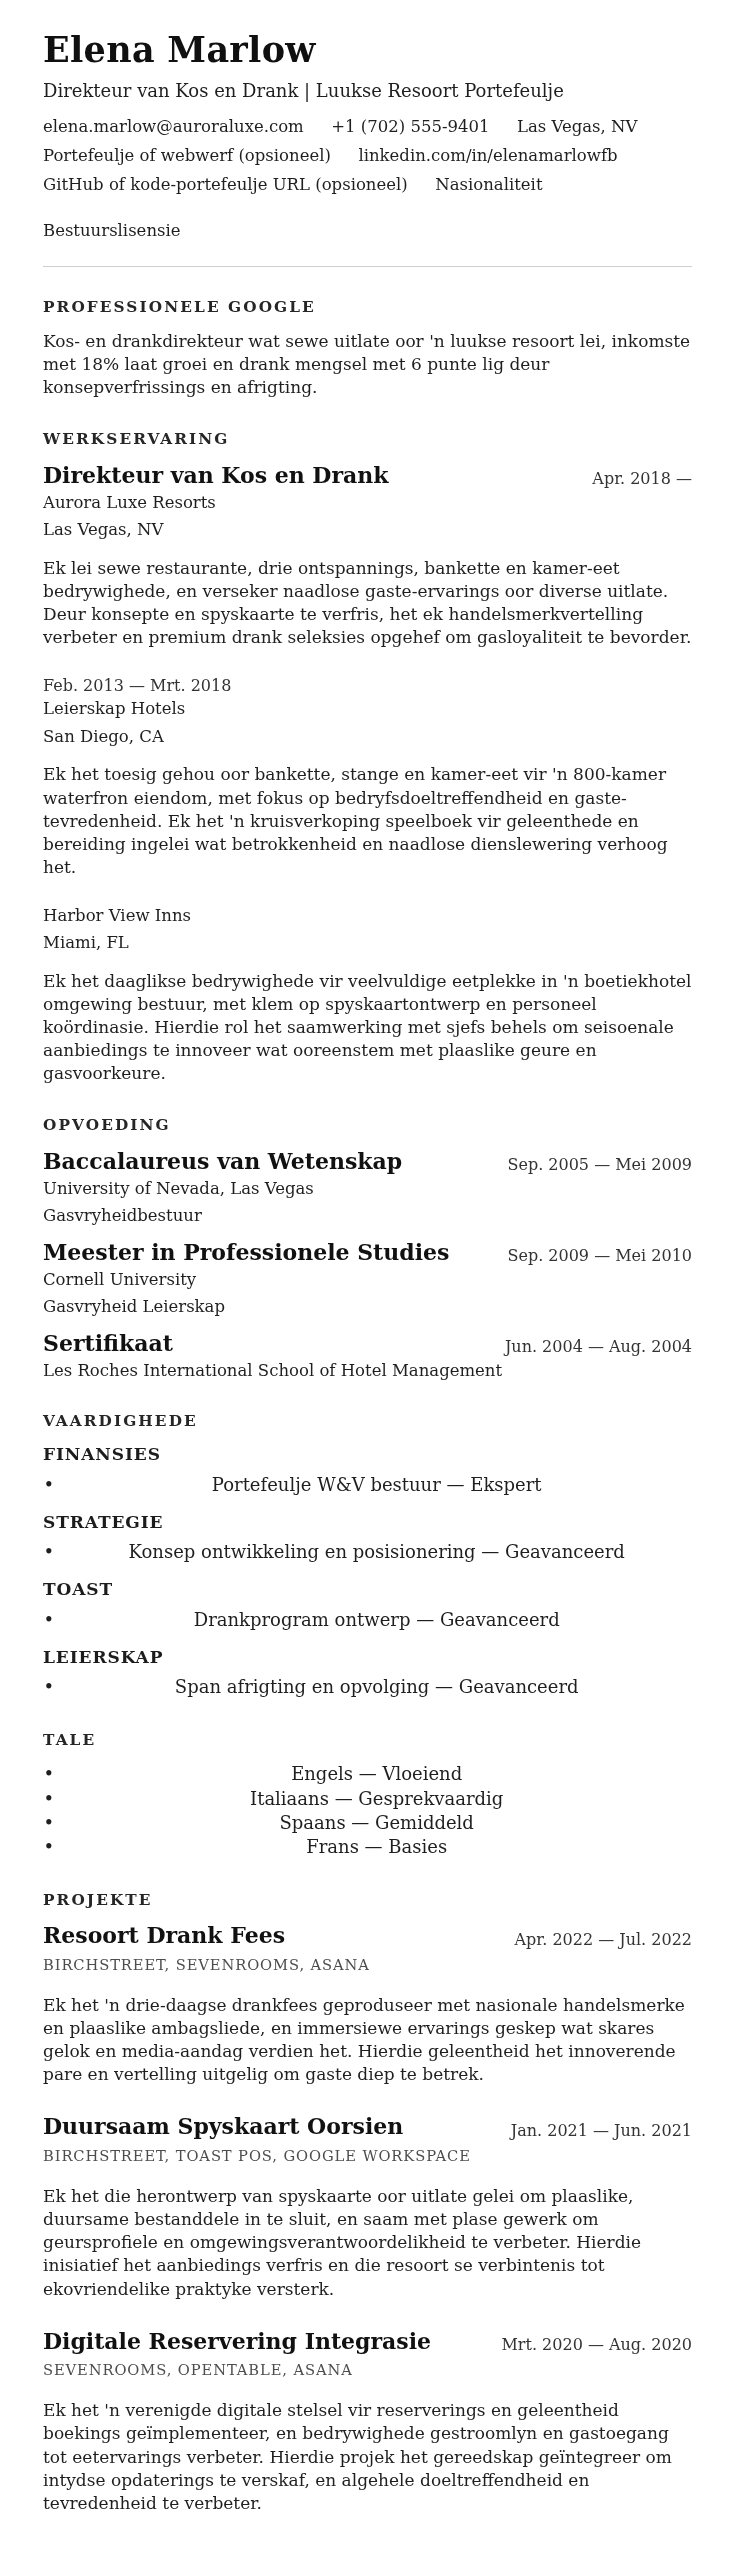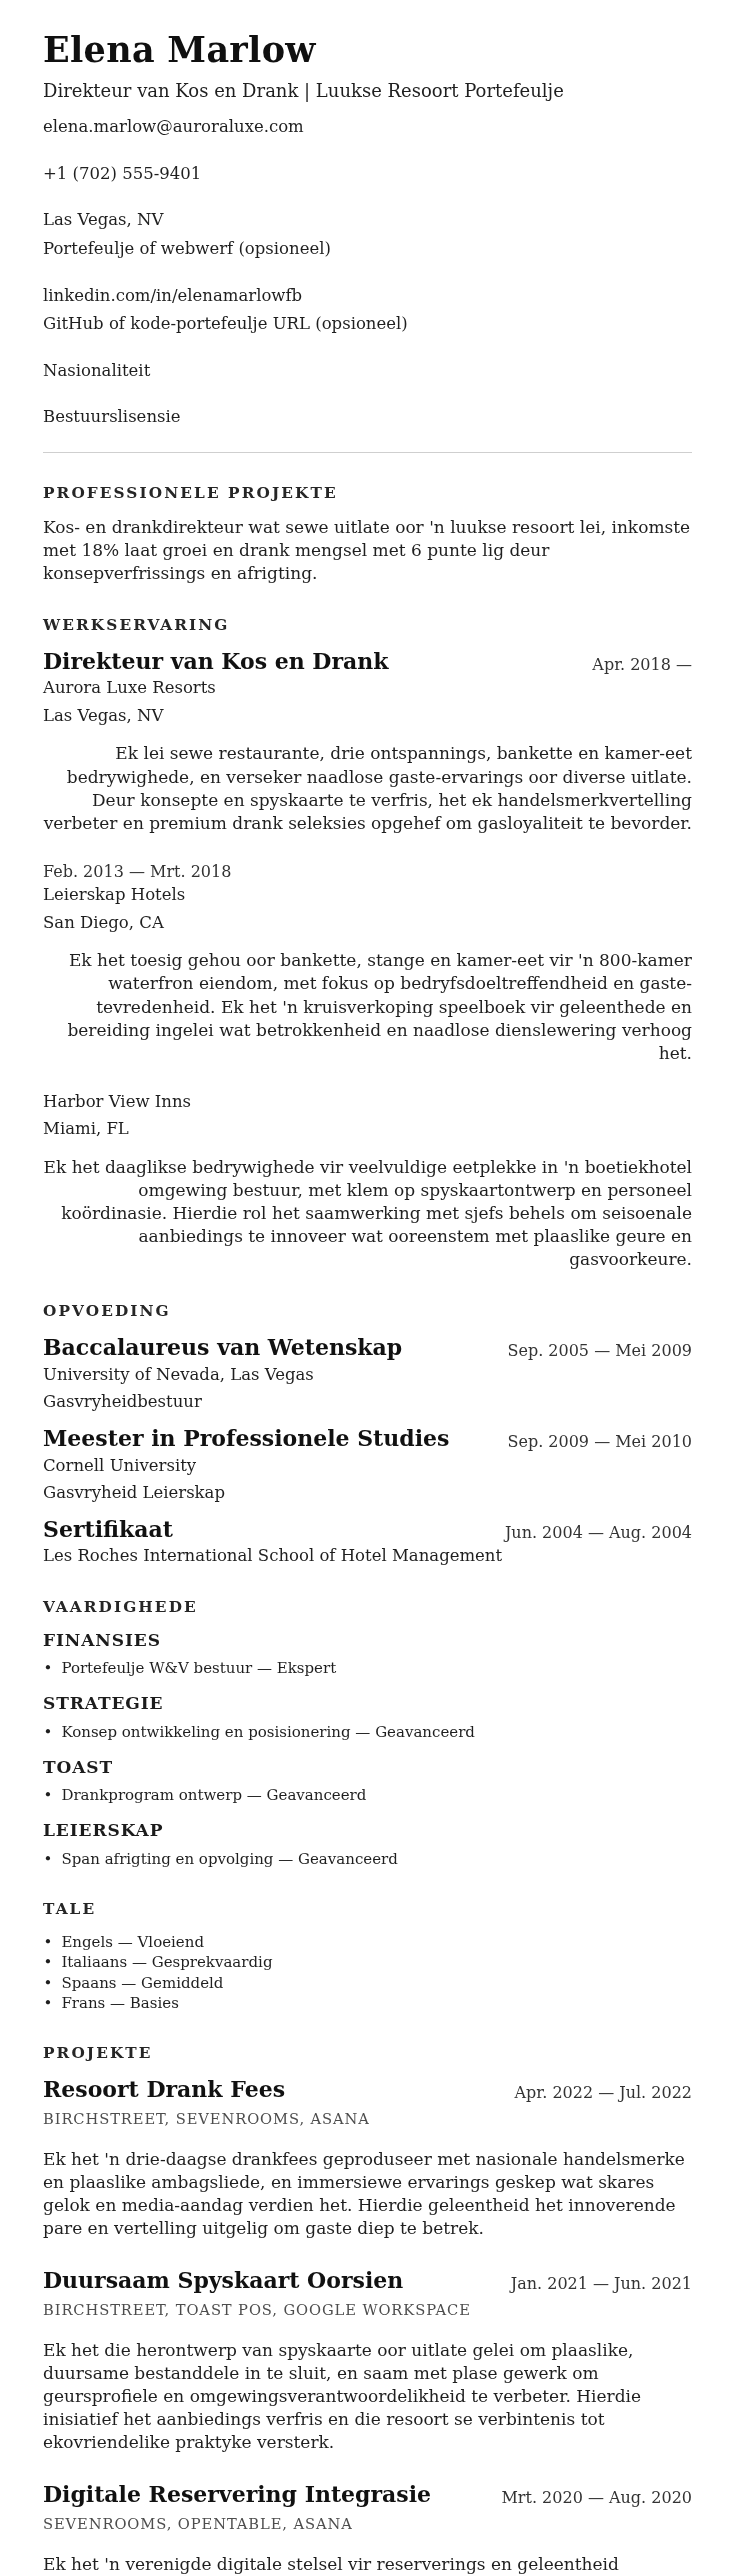--- a/index.html
+++ b/index.html
@@ -29,21 +29,20 @@
     margin: 0 0 16px 0;
   }
   .contact-row {
     display: flex;
     gap: 27.5px;
     font-size: 16.5px;
     line-height: 1.15;
     margin-top: 9.8px;
     color: #1f1f1f;
     flex-wrap: wrap;
-    flex-direction: column;
   }
   .divider {
     border: none;
     border-top: 1.2px solid #cfcfcf;
     margin: 24.5px 0 0 0;
   }
 
   
   section { margin-top: 31px; }
   .section-heading {
@@ -78,38 +77,39 @@
     margin: 0;
   }
   .entry-date {
     font-size: 16px;
     color: #333333;
     white-space: nowrap;
     line-height: 1.2;
   }
   .entry-org  { font-size: 16.5px; margin-top: 4.3px;  line-height: 1.25; }
   .entry-loc  { font-size: 16.5px; margin-top: 6.7px; line-height: 1.25; }
-  .entry-desc { margin-top: 16px; text-align: right; }
+  .entry-desc { margin-top: 16px; }
   .tools-line {
     font-size: 14.7px;
     letter-spacing: 0.9px;
     color: #4d4d4d;
     margin-top: 7.3px;
     line-height: 1.25;
   }
   .project-desc { margin-top: 19.6px; }
 
   
   ul.plain { list-style: none; margin: 0; padding: 0; }
   ul.plain li {
     position: relative;
     padding-left: 18.4px;
-    font-size: 15px;
+    font-size: 18px;
     line-height: 1.35;
     margin: 0;
+    text-align: center;
   }
   ul.plain li::before {
     content: "\2022";
     position: absolute;
     left: 0.6px;
     top: 0;
     color: #1f1f1f;
   }
 
   
@@ -146,21 +146,21 @@
     <div class="contact-row">
       <span>GitHub of kode-portefeulje URL (opsioneel)</span>
       <span>Nasionaliteit</span>
       <span>Bestuurslisensie</span>
     </div>
 
     <hr class="divider">
   </header>
 
   <section>
-    <h2 class="section-heading">PROFESSIONELE PROJEKTE</h2>
+    <h2 class="section-heading">PROFESSIONELE GOOGLE</h2>
     <p class="body-text">Kos- en drankdirekteur wat sewe uitlate oor 'n luukse resoort lei, inkomste met 18% laat groei en drank mengsel met 6 punte lig deur konsepverfrissings en afrigting.</p>
   </section>
 
   <section>
     <h2 class="section-heading">WERKSERVARING</h2>
 
     <article class="entry">
       <div class="entry-head">
         <h3 class="entry-title">Direkteur van Kos en Drank</h3>
         <span class="entry-date">Apr. 2018 —</span>

